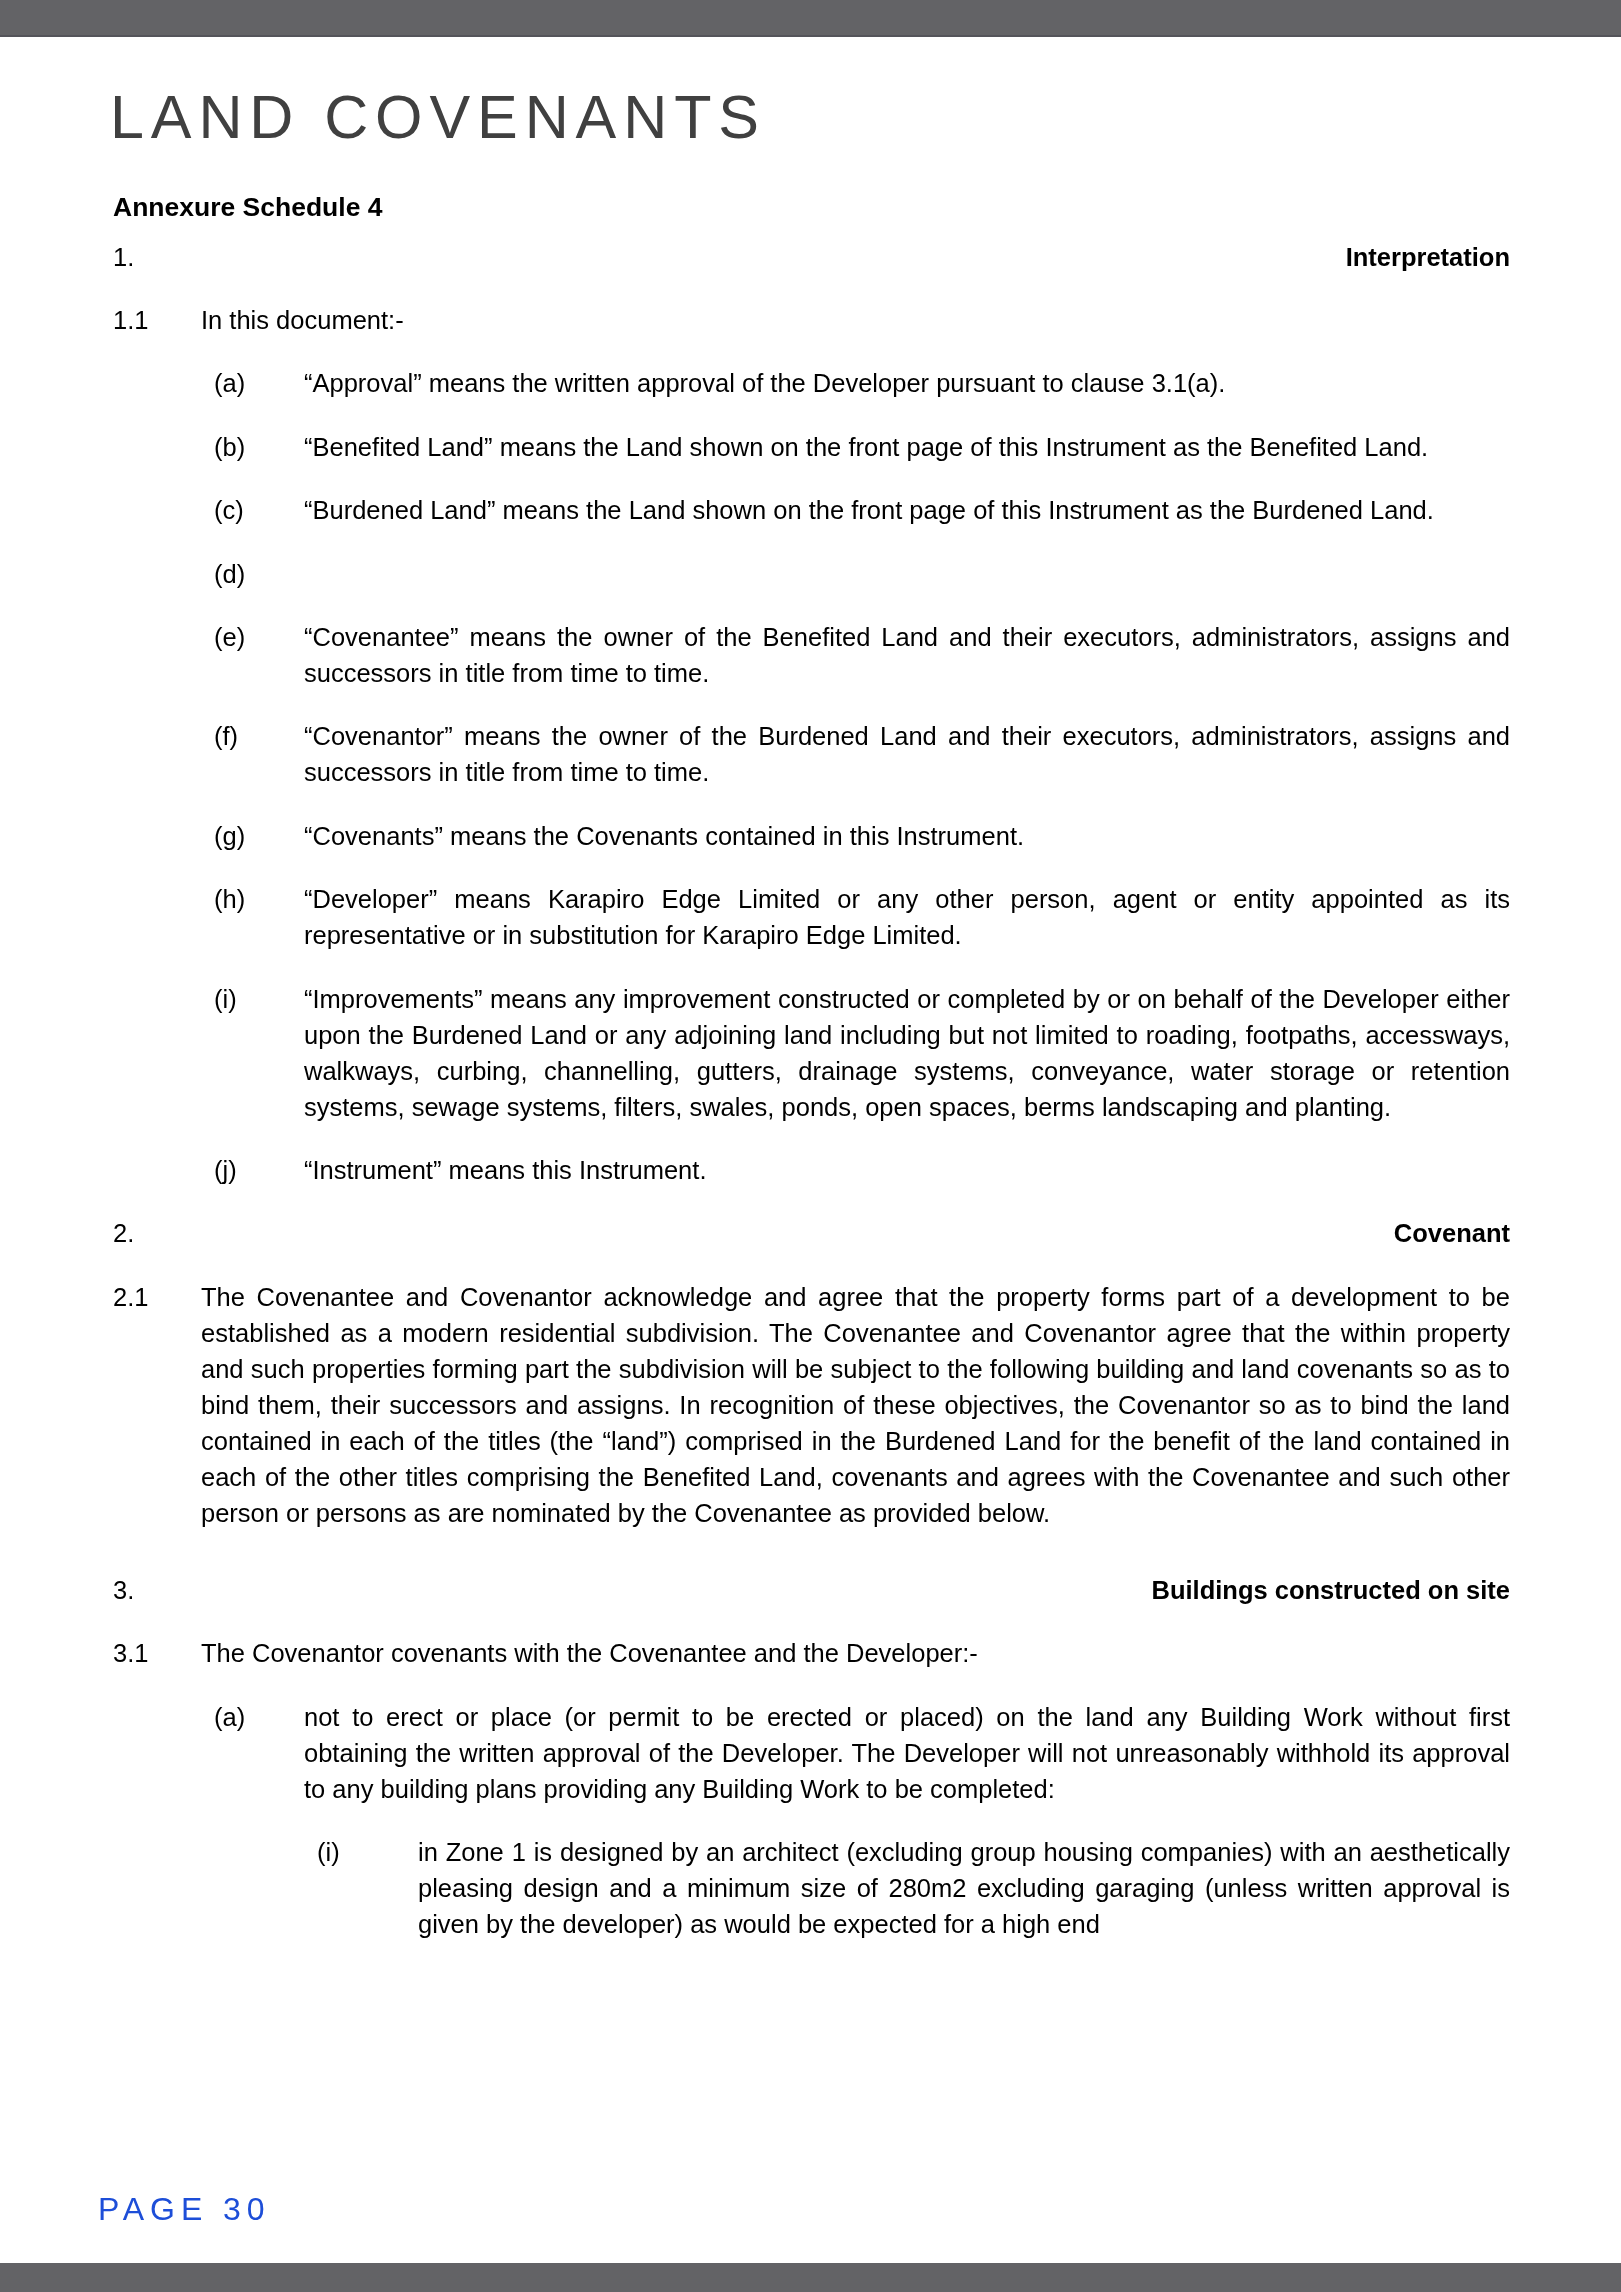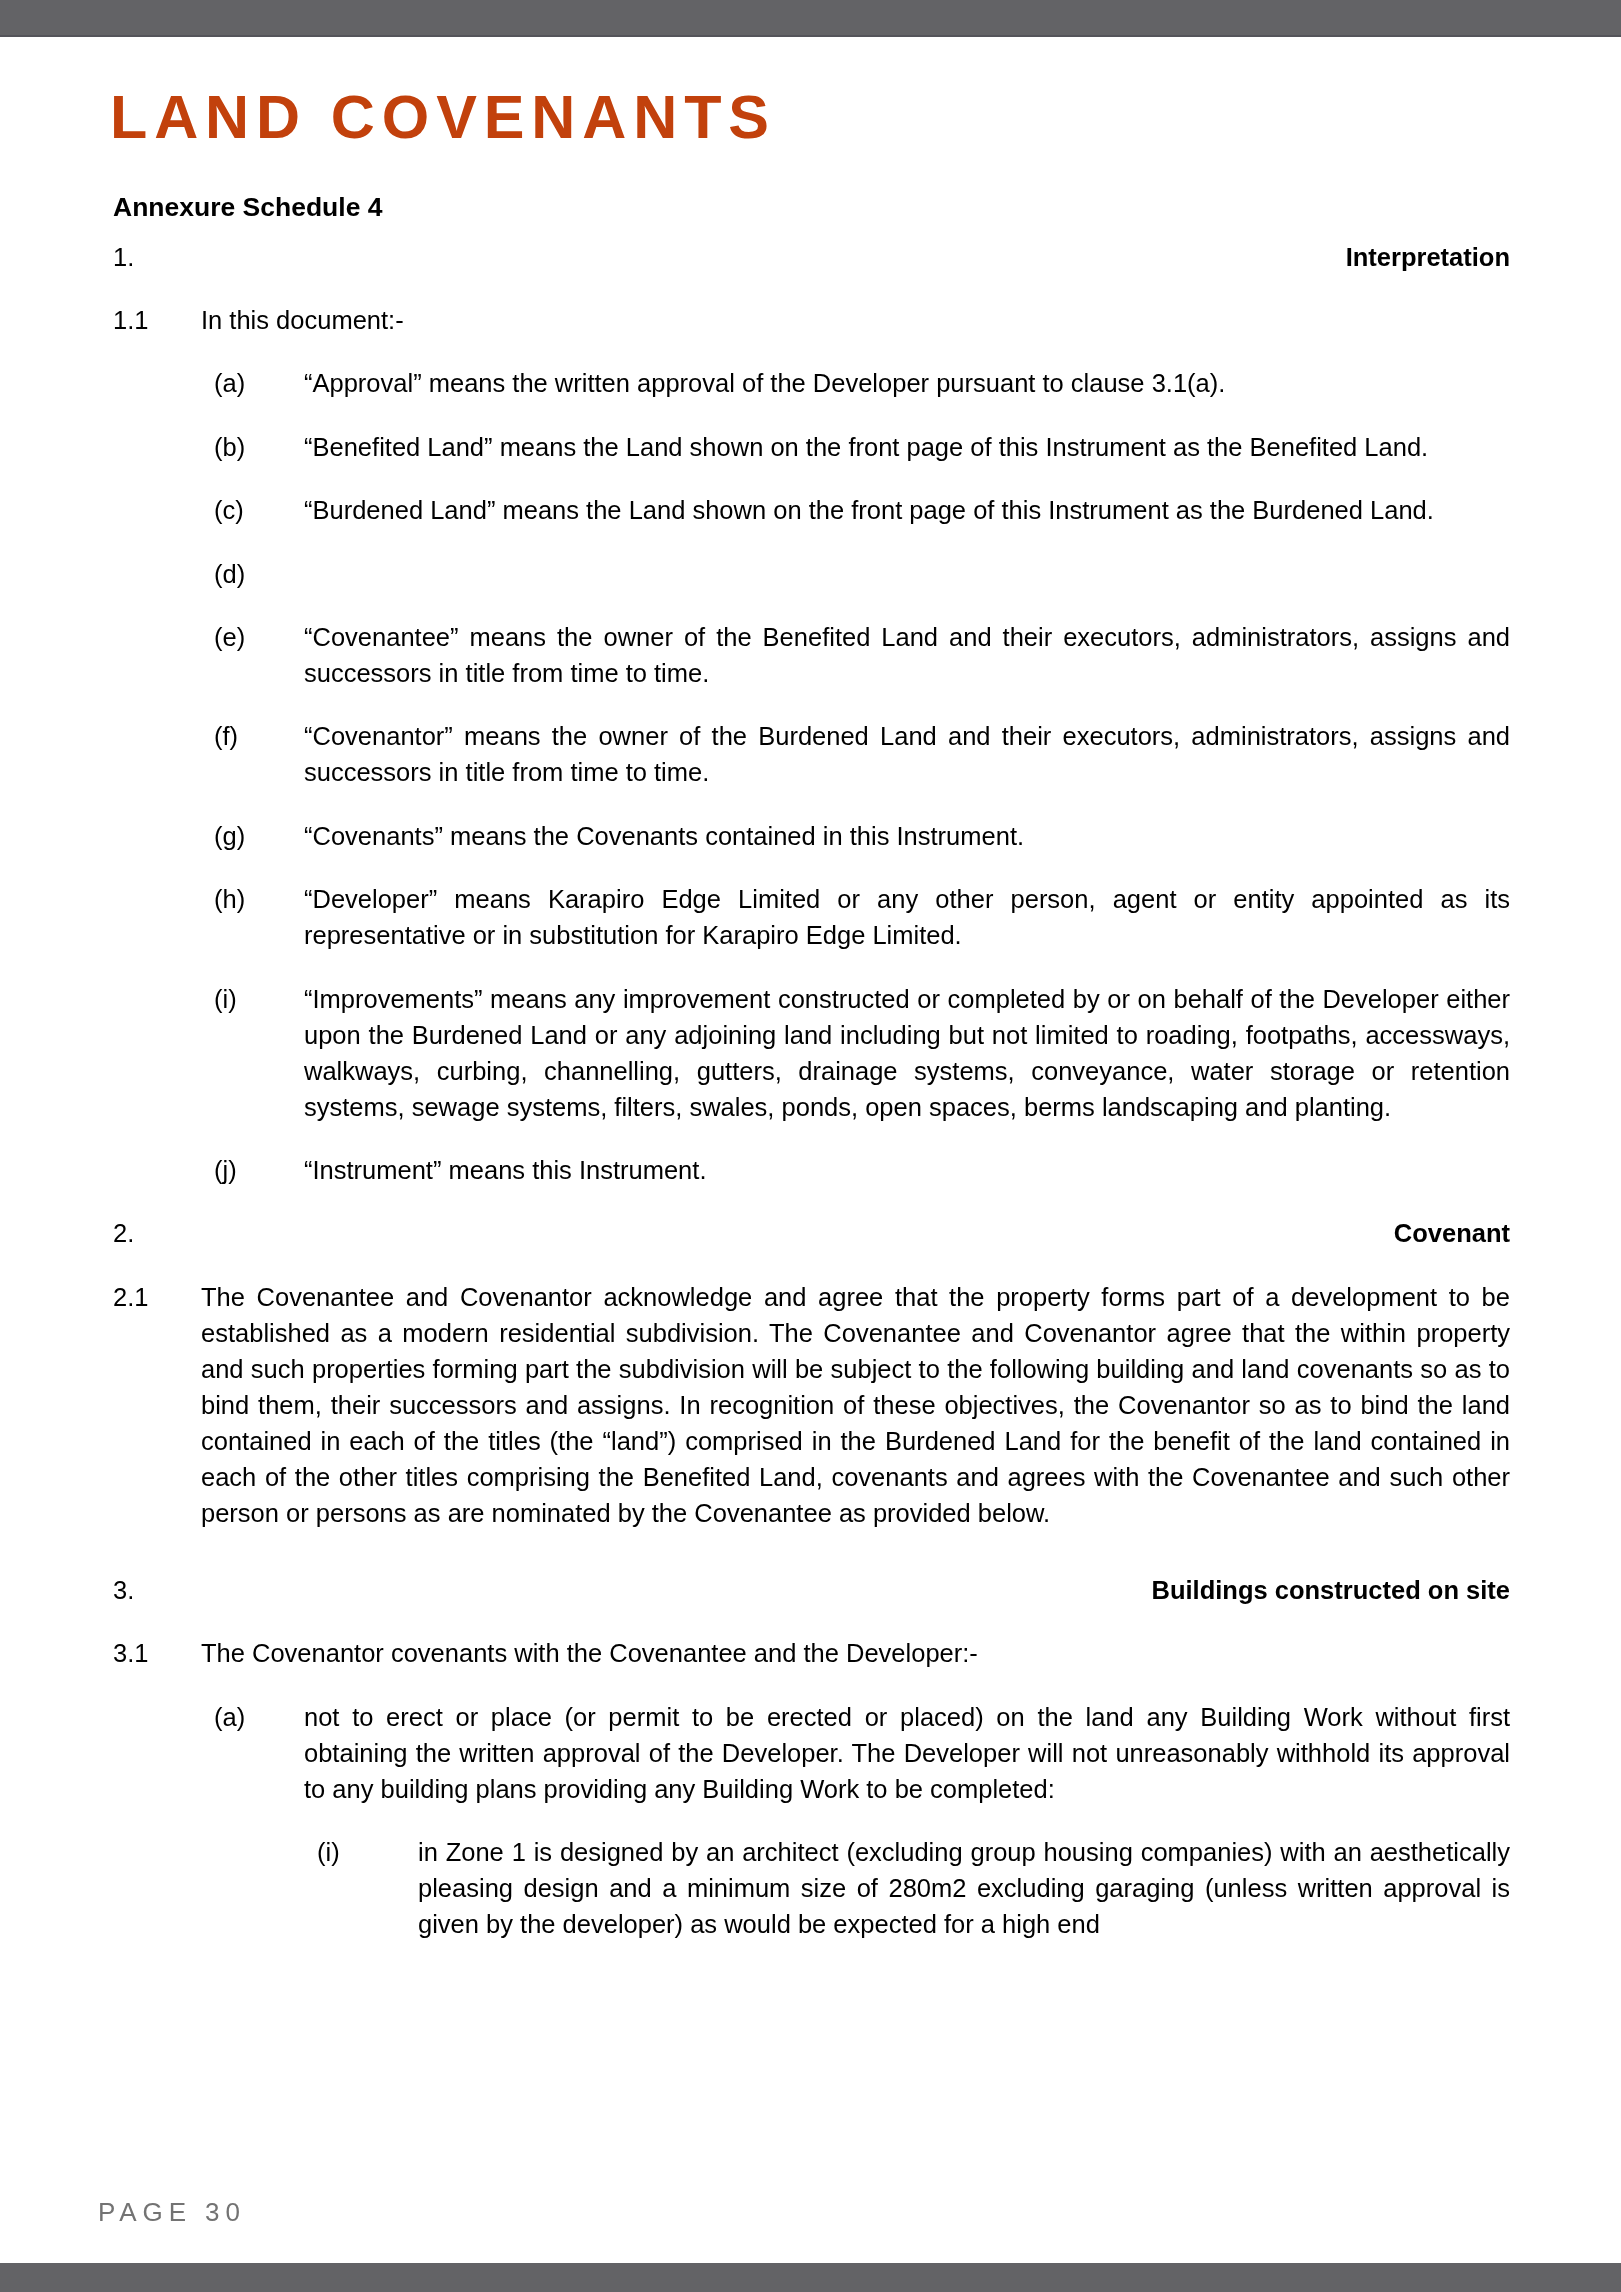--- a/index.html
+++ b/index.html
@@ -5,37 +5,37 @@
   html, body { margin:0; padding:0; background:#ffffff; }
   .page {
     position:relative; width:1621px; height:2293px; background:#ffffff;
     font-family:"Liberation Sans", sans-serif; color:#000000; overflow:hidden;
   }
   .band { position:absolute; left:0; width:100%; background:#636366; }
   .band.top { top:0; height:35px; border-bottom:2.9px solid #54545a; }
   .band.bottom { bottom:0; height:30px; }
   .doc-title {
     position:absolute; top:82px; left:110px; margin:0;
-    font-size:61px; font-weight:700; letter-spacing:6.9px; color:#c2410c;
+    font-size:61px; font-weight:400; letter-spacing:6.9px; color:#404040;
   }
   .content { position:absolute; top:192px; left:113px; width:1397px; }
   .subtitle { font-weight:bold; font-size:26.5px; line-height:31px; margin-bottom:15.7px; }
   .row { display:flex; align-items:flex-start; font-size:25.5px; line-height:36px; margin-bottom:27.4px; }
   .row .lbl { flex:none; }
   .lvl1 .lbl { width:88px; }
   .lvl2 { padding-left:101px; }
   .lvl2 .lbl { width:90px; }
   .lvl3 { padding-left:204px; }
   .lvl3 .lbl { width:101px; }
   .row .txt { flex:1; text-align:justify; }
   .heading .txt { font-weight:bold; text-align:right; }
   .gap-before { margin-top:41px; }
   .footer {
     position:absolute; left:98px; bottom:65px;
-    font-size:26px; letter-spacing:5.9px; color:#737373;text-align:center;
+    font-size:32px; letter-spacing:5.9px; color:#1d4ed8;text-align:center;
   }
 </style>
 </head>
 <body>
 
 <div class="page">
   <div class="band top"></div>
 
   <h1 class="doc-title">LAND COVENANTS</h1>
 

